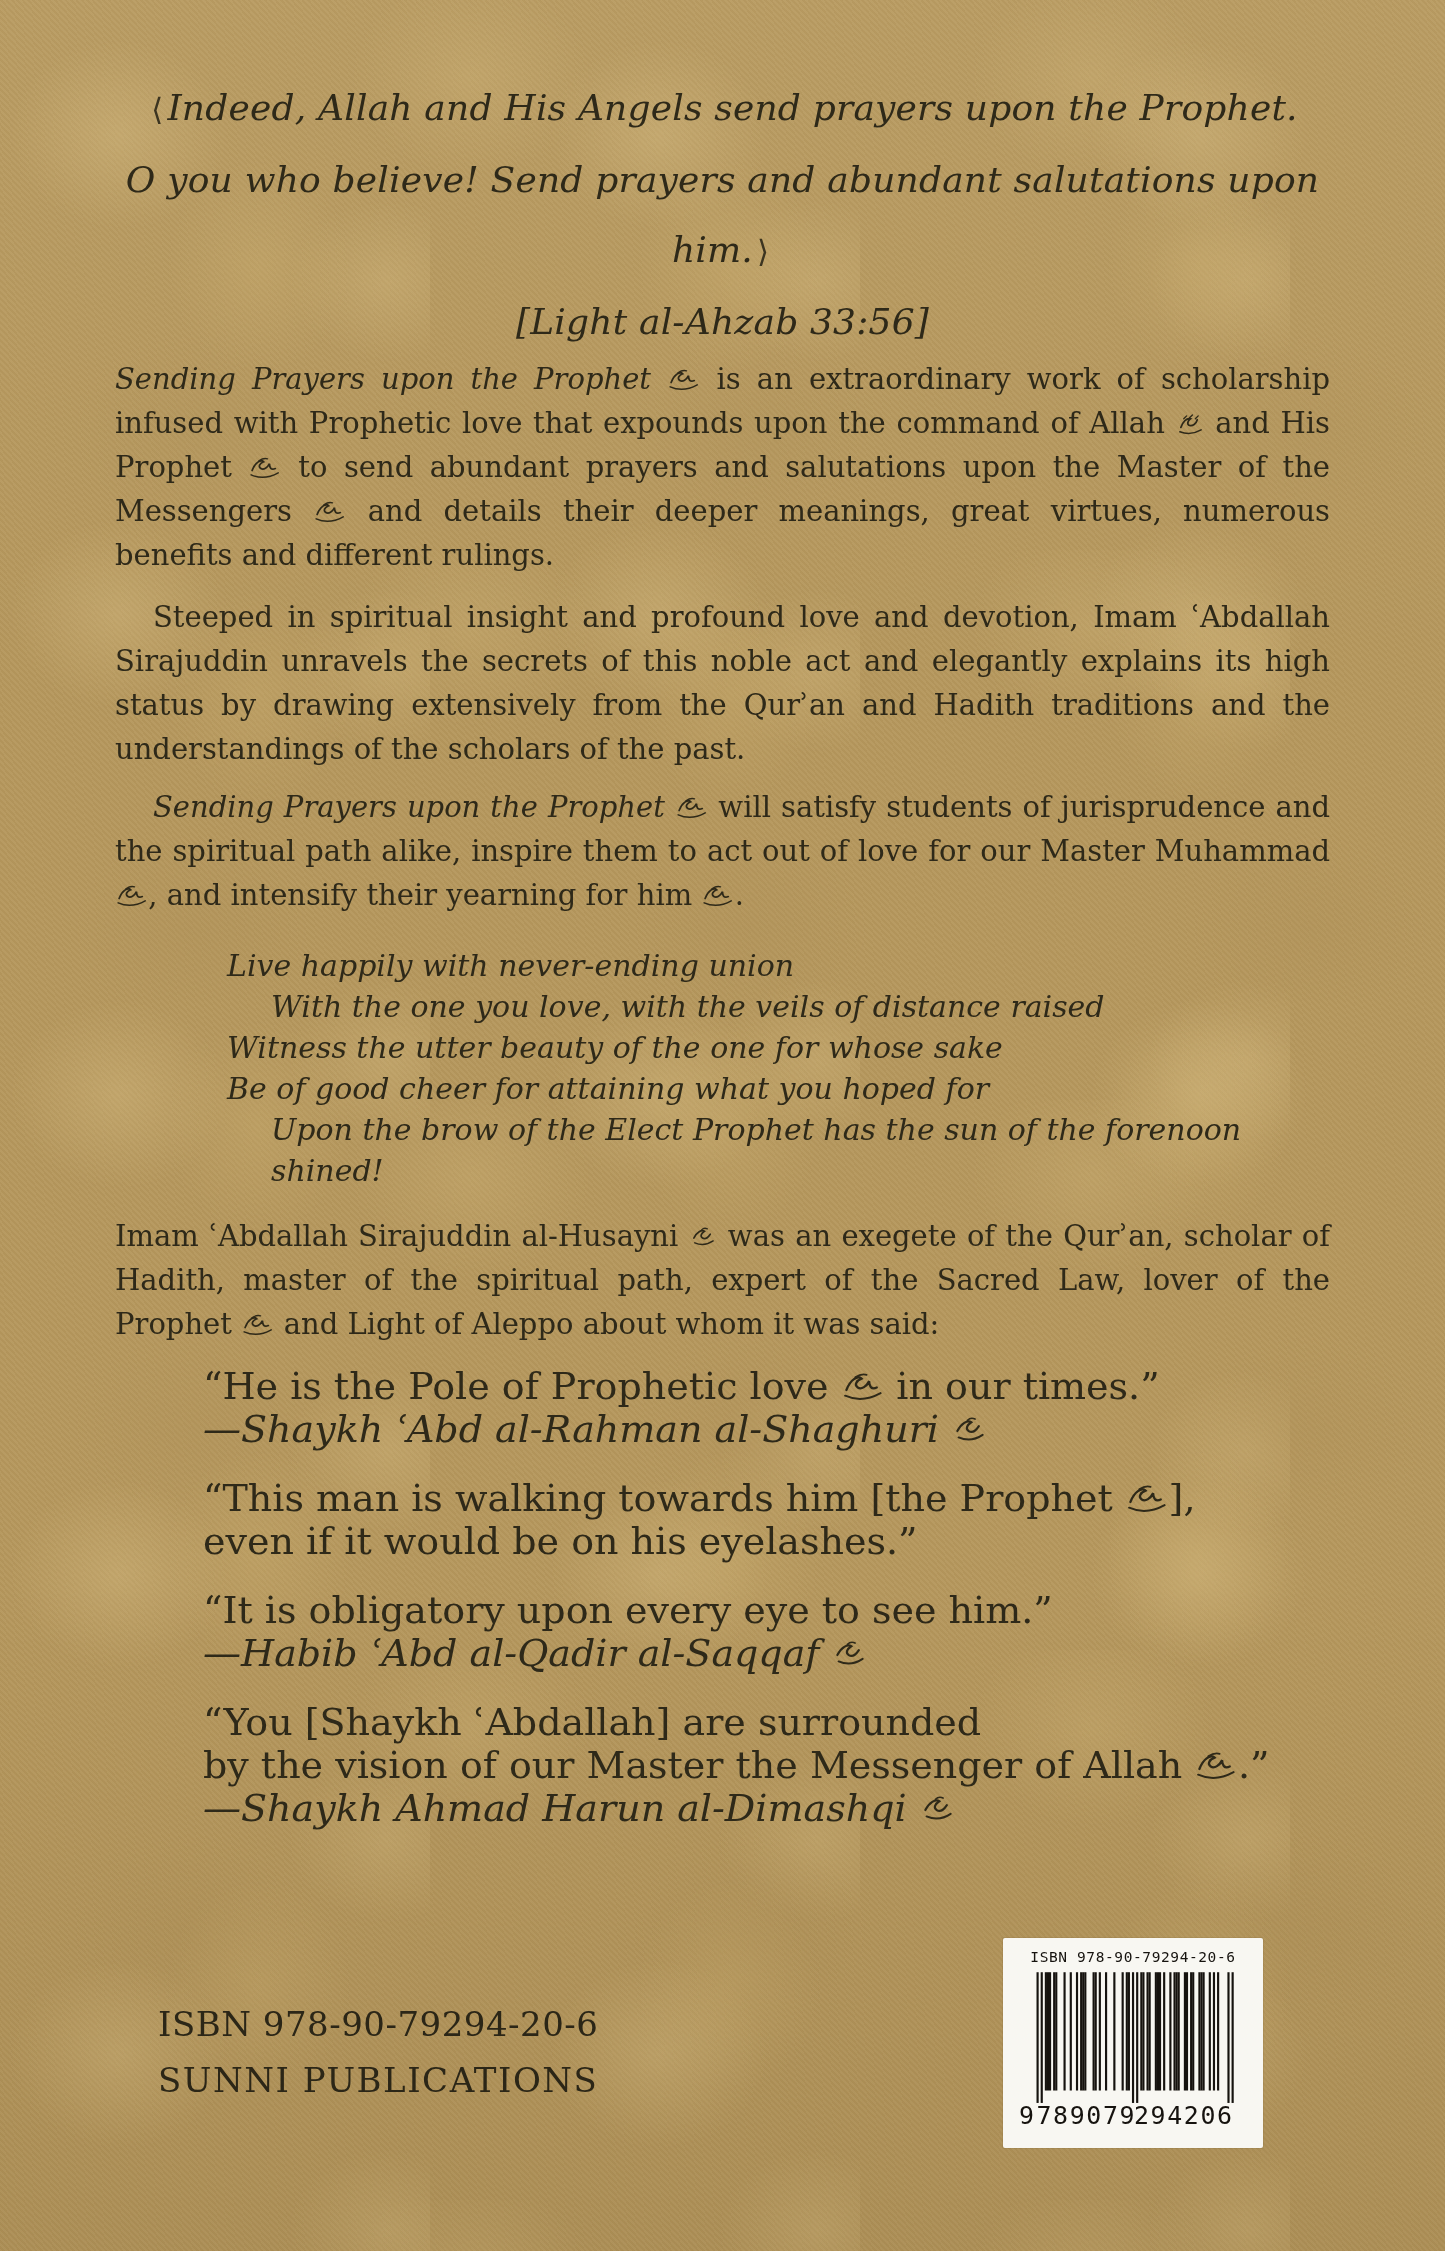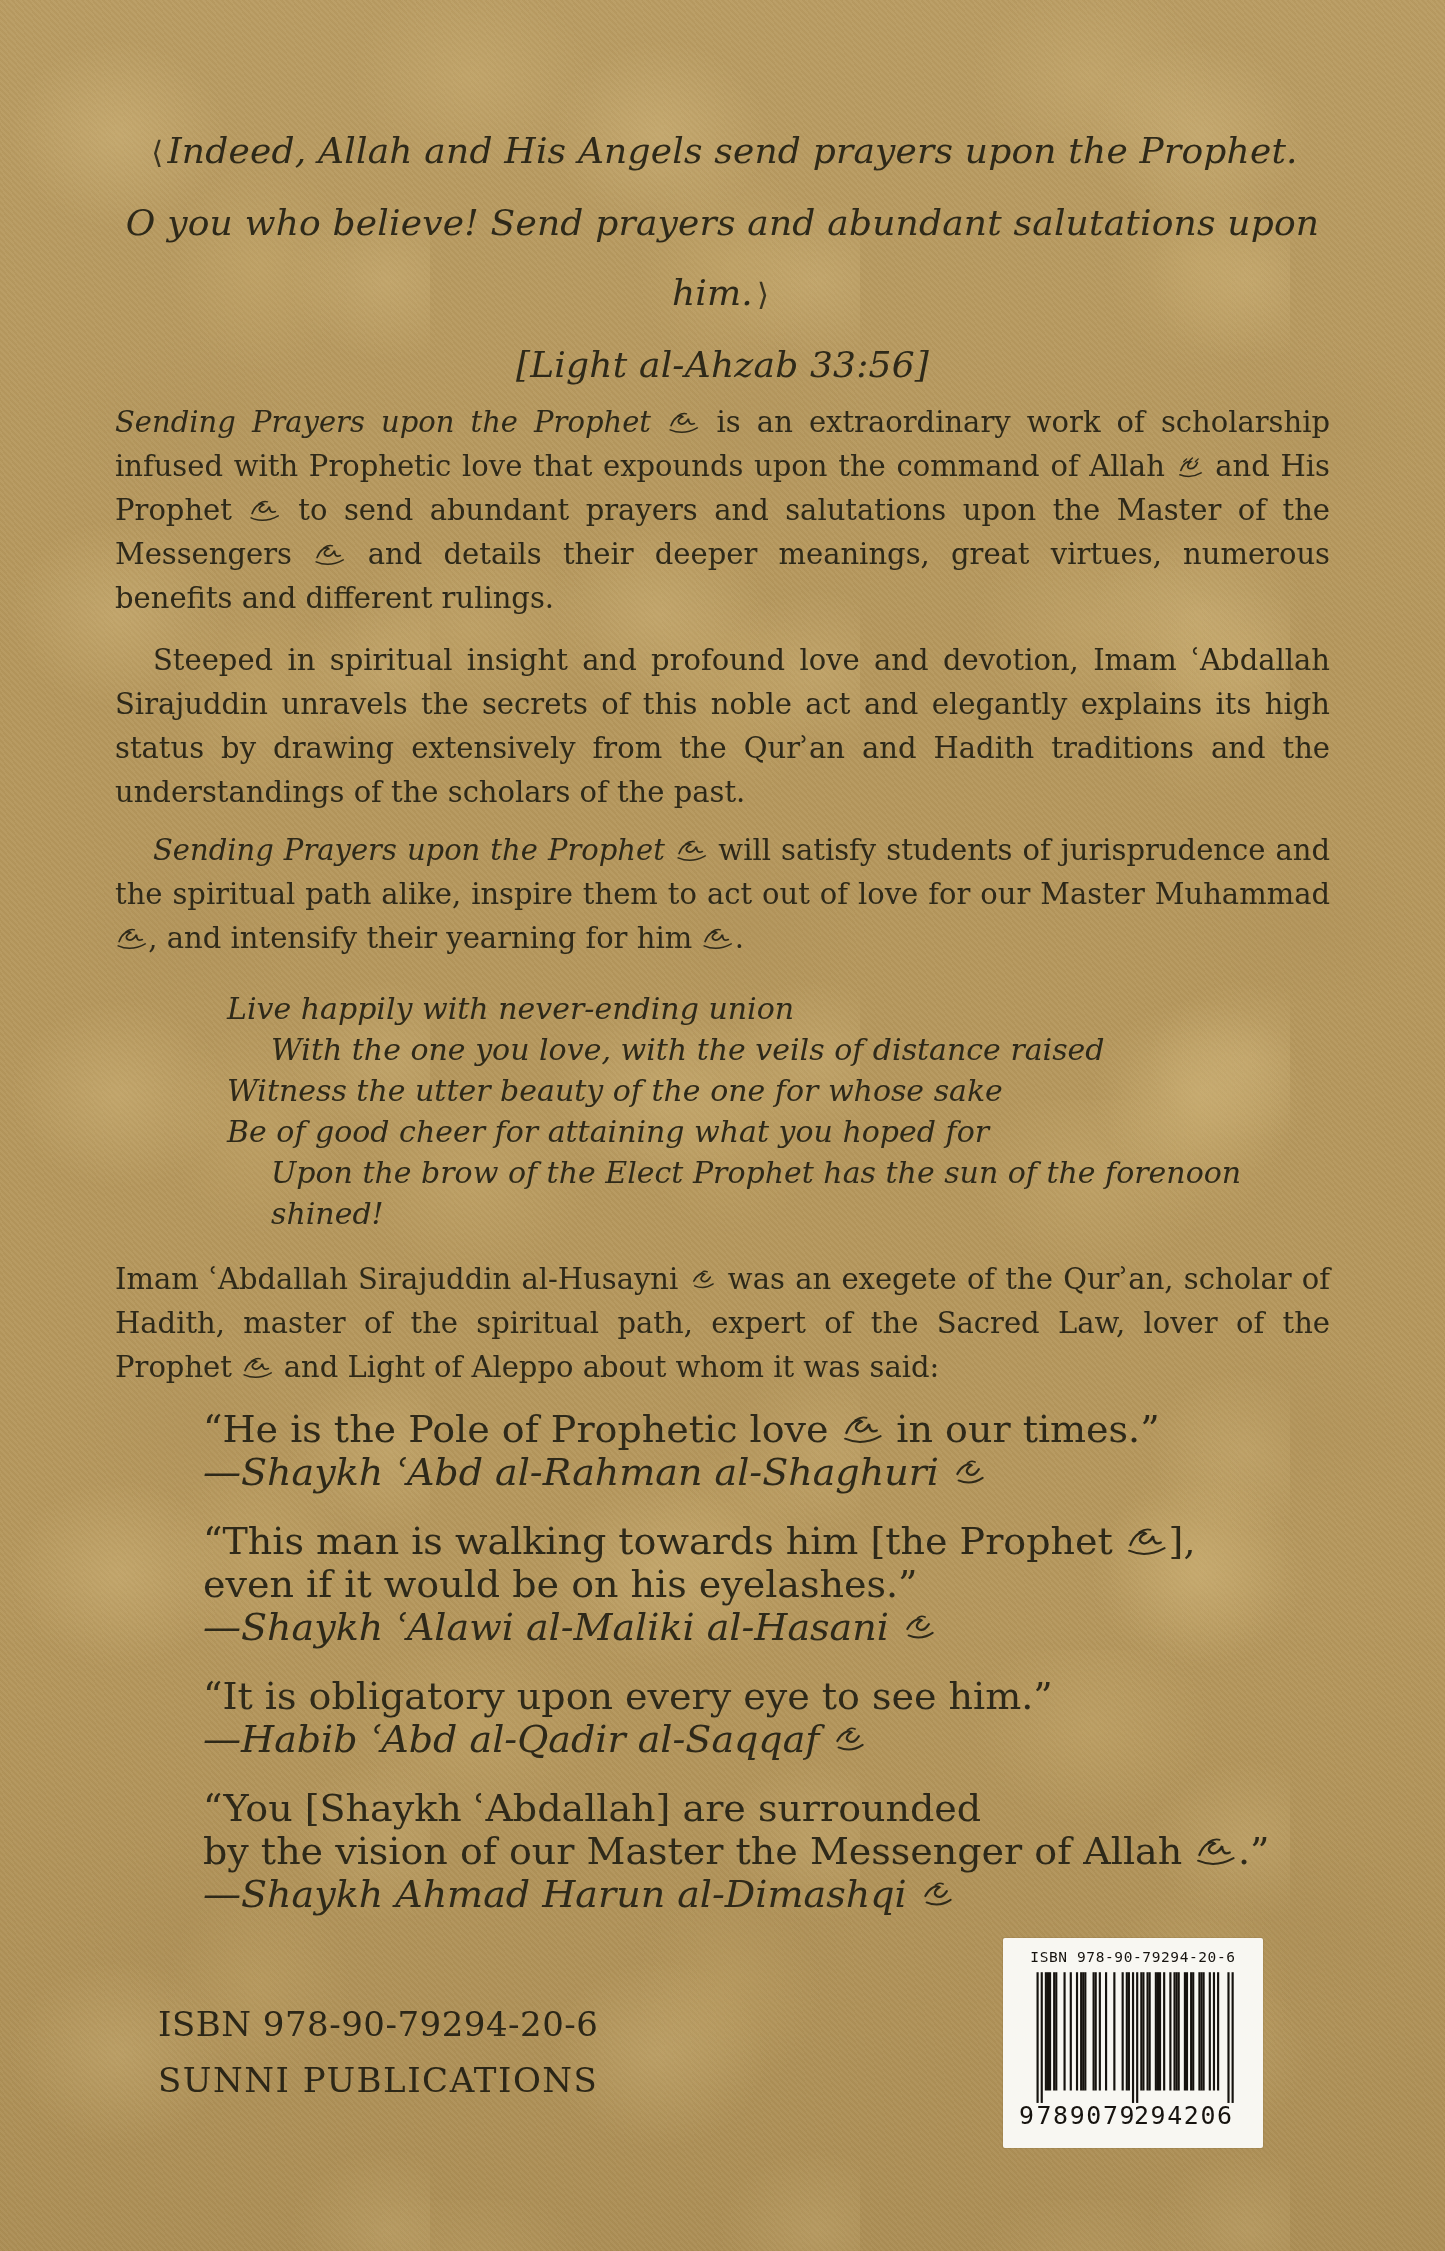--- a/index.html
+++ b/index.html
@@ -17,21 +17,21 @@
       radial-gradient(130px 150px at 55% 62%, rgba(201,172,110,.36) 0%, rgba(201,172,110,0) 70%),
       radial-gradient(160px 130px at 34% 86%, rgba(174,144,88,.30) 0%, rgba(174,144,88,0) 72%),
       radial-gradient(140px 115px at 90% 72%, rgba(214,188,130,.32) 0%, rgba(214,188,130,0) 70%),
       repeating-linear-gradient(48deg, rgba(255,244,214,.05) 0 2px, rgba(120,95,50,.04) 2px 4px);
     background-size:540px 480px, 620px 550px, 470px 430px, 560px 500px, 430px 390px, 100% 100%;
   }
   .cover::after{
     content:"";position:absolute;inset:0;pointer-events:none;
     background:linear-gradient(180deg, rgba(255,240,200,.05) 0%, rgba(0,0,0,0) 30%, rgba(0,0,0,0) 70%, rgba(92,67,26,.10) 100%);
   }
-  .content{position:absolute;left:0;top:0;right:0;padding:116px 115px 0 115px;z-index:2;}
+  .content{position:absolute;left:0;top:0;right:0;padding:73px 115px 0 115px;z-index:2;}
 
   .quran{
     text-align:center;font-style:italic;
     font-size:36px;line-height:70px;letter-spacing:.2px;
   }
   .qmark{font-style:normal;font-family:"DejaVu Sans",sans-serif;font-size:.85em;opacity:.9;padding:0 4px;}
 
   .body-p{font-size:29px;line-height:44px;text-align:justify;margin:0;}
   .p1{margin-top:0;}
   .p2{margin-top:18px;text-indent:38px;}
@@ -171,27 +171,20 @@
       </div>
       <div class="testimonial">
         <div class="quote-line">“This man is walking towards him [the Prophet <svg class="hon" viewBox="0 0 34 24">
               <g fill="none" stroke="currentColor" stroke-linecap="round">
                 <path stroke-width="1.8" d="M4 15c3-8 9-12 12-9-4 1.5-6 5-3 7s7-1 9-5c0 4 1.5 7 6 5"></path>
                 <path stroke-width="1.4" d="M11 5c3-2 6-3 9-2"></path>
                 <path stroke-width="1.6" d="M3 19.5c9 4 19 3 28-2"></path>
               </g>
             </svg>],</div>
         <div class="quote-line">even if it would be on his eyelashes.”</div>
-        <div class="attr">—Shaykh ʿAlawi al-Maliki al-Hasani <svg class="hon hon-sm" viewBox="0 0 28 24">
-              <g fill="none" stroke="currentColor" stroke-linecap="round">
-                <path stroke-width="1.7" d="M4 13.5c3-6 8-9 11-7-3 2-5 5-2 7s6-1 8-4"></path>
-                <path stroke-width="1.6" d="M5 18.5c7 3 13 2 19-2"></path>
-                <path stroke-width="1.3" d="M12 5c2-2 4-2 6-1"></path>
-              </g>
-            </svg></div>
       </div>
       <div class="testimonial">
         <div class="quote-line">“It is obligatory upon every eye to see him.”</div>
 
         <div class="attr">—Habib ʿAbd al-Qadir al-Saqqaf <svg class="hon hon-sm" viewBox="0 0 28 24">
               <g fill="none" stroke="currentColor" stroke-linecap="round">
                 <path stroke-width="1.7" d="M4 13.5c3-6 8-9 11-7-3 2-5 5-2 7s6-1 8-4"></path>
                 <path stroke-width="1.6" d="M5 18.5c7 3 13 2 19-2"></path>
                 <path stroke-width="1.3" d="M12 5c2-2 4-2 6-1"></path>
               </g>

